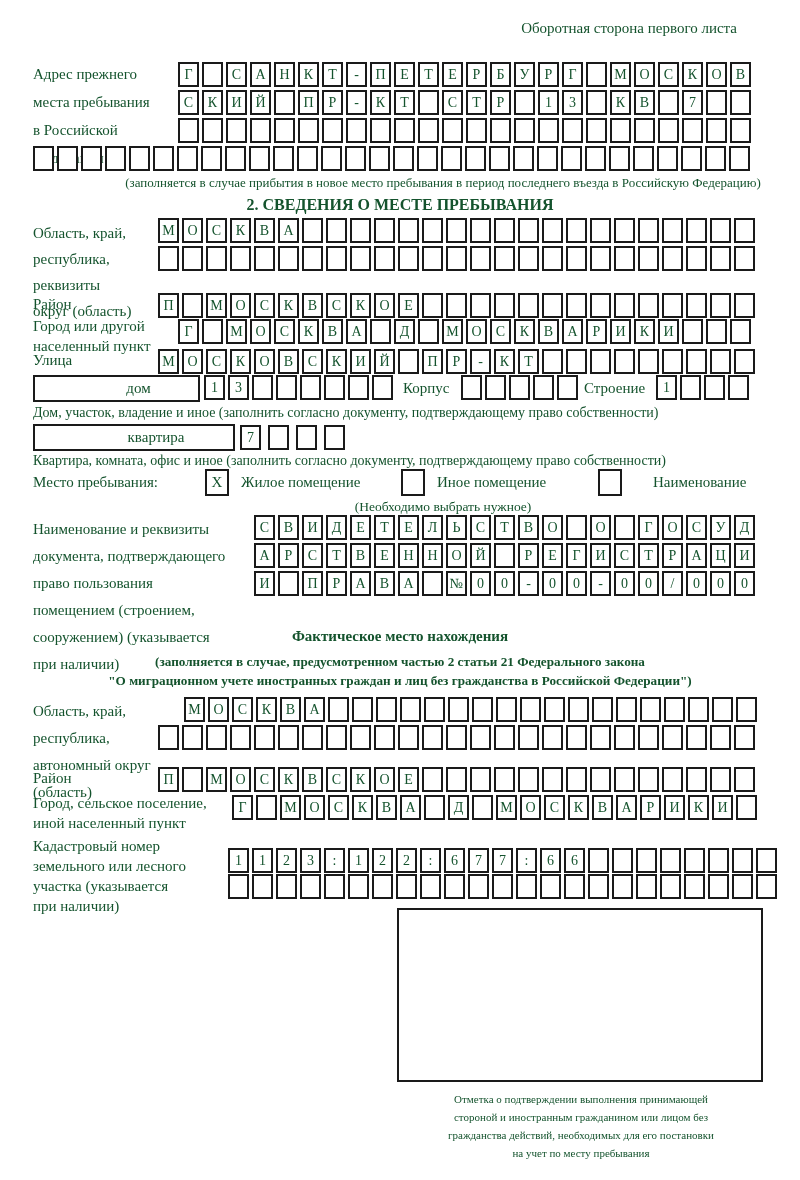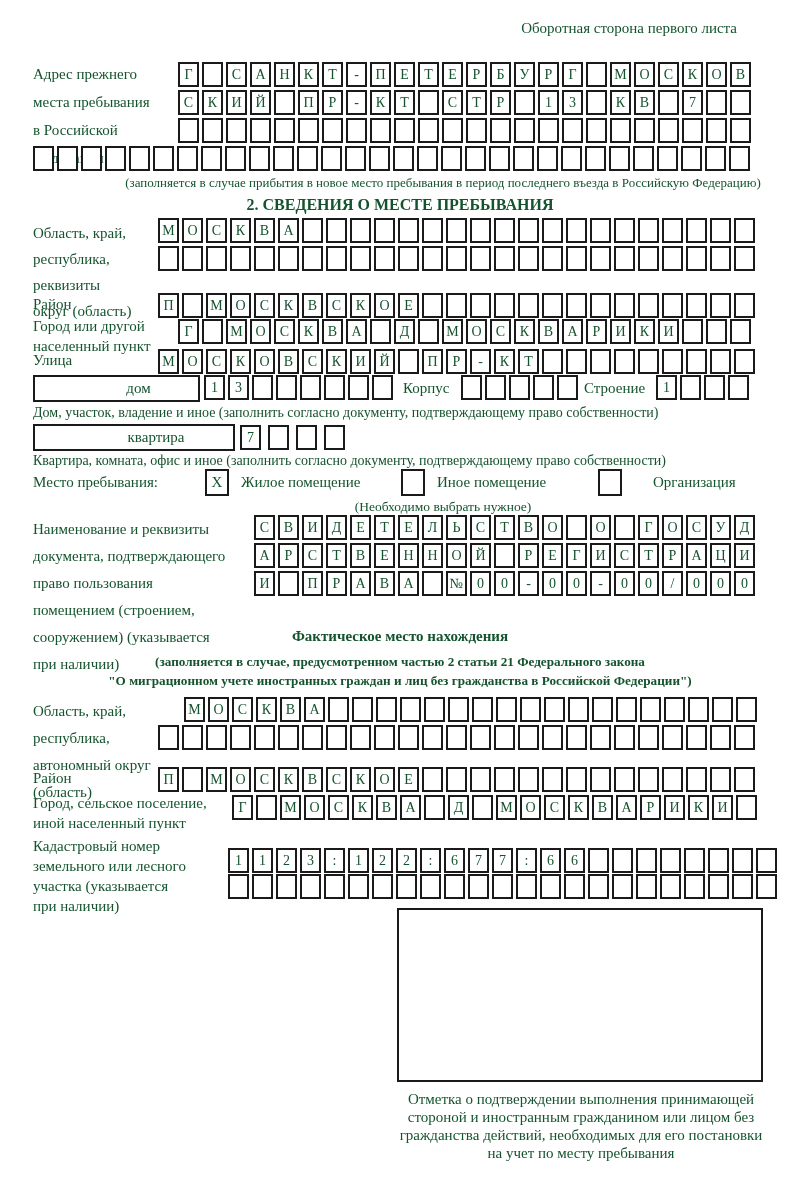--- a/index.html
+++ b/index.html
@@ -19,21 +19,21 @@
   .lh26 .ln{line-height:26px;}
   .lh20 .ln{line-height:20px;}
   .inline-label{font-size:15px;line-height:27px;white-space:nowrap;}
   .widebox{box-sizing:border-box;border:2px solid #1a1a1a;height:27px;display:flex;
            align-items:center;justify-content:center;font-size:15px;background:#fff;padding-left:44px;}
   .note{font-size:13px;text-align:center;width:800px;padding-left:43px;}
   .cap{font-size:14px;}
   .h-bold{font-weight:bold;text-align:center;width:800px;}
   .corner{font-size:15px;}
   .stamp-box{box-sizing:border-box;border:2px solid #1a1a1a;width:366px;height:174px;background:#fff;}
-  .stamp-cap{font-size:15px;line-height:18px;text-align:center;width:392px;}
+  .stamp-cap{font-size:11px;line-height:18px;text-align:center;width:392px;}
   .notes-center{font-size:13.2px;line-height:19px;text-align:center;width:800px;font-weight:bold;}
 </style>
 </head>
 <body>
 
 <div class="page">
 
   <div class="abs corner" style="top:20px;right:63px;">Оборотная сторона первого листа</div>
 
   <div class="abs label lh28" style="left:33px;top:60px;width:142px;">
@@ -351,21 +351,21 @@
   </div>
   <div class="abs cap" style="left:33px;top:453px;">Квартира, комната, офис и иное (заполнить согласно документу, подтверждающему право собственности)</div>
 
   <div class="abs" style="left:33px;top:469px;width:767px;height:30px;">
     <span class="abs label" style="left:0;top:5px;">Место пребывания:</span>
     <div class="abs cell2" style="left:172px;top:0;">X</div>
     <span class="abs label" style="left:208px;top:5px;">Жилое помещение</span>
     <div class="abs cell2" style="left:368px;top:0;"></div>
     <span class="abs label" style="left:404px;top:5px;">Иное помещение</span>
     <div class="abs cell2" style="left:565px;top:0;"></div>
-    <span class="abs label" style="left:620px;top:5px;">Организация</span>
+    <span class="abs label" style="left:620px;top:5px;">Наименование</span>
   </div>
   <div class="abs note" style="left:0;top:499px;font-size:13.5px;">(Необходимо выбрать нужное)</div>
 
   <div class="abs label lh27" style="left:33px;top:516px;width:220px;">
       <div class="ln">Наименование и реквизиты</div>
       <div class="ln">документа, подтверждающего</div>
       <div class="ln">право пользования</div>
       <div class="ln">помещением (строением,</div>
       <div class="ln">сооружением) (указывается</div>
       <div class="ln">при наличии)</div>

